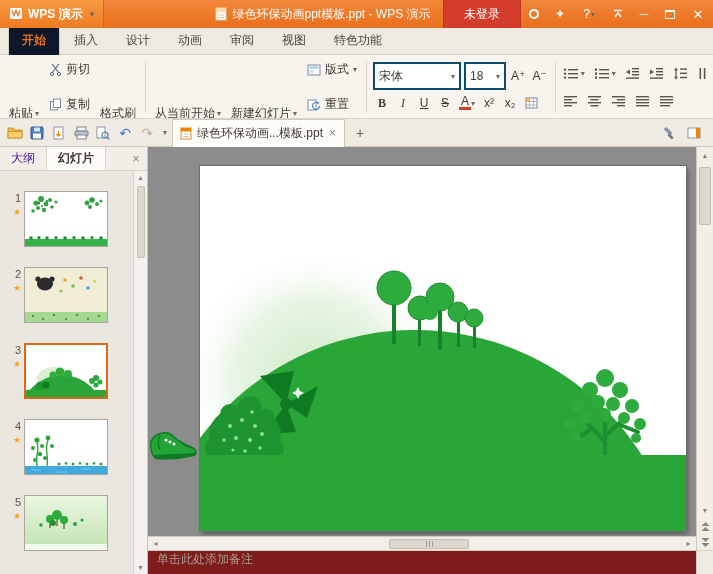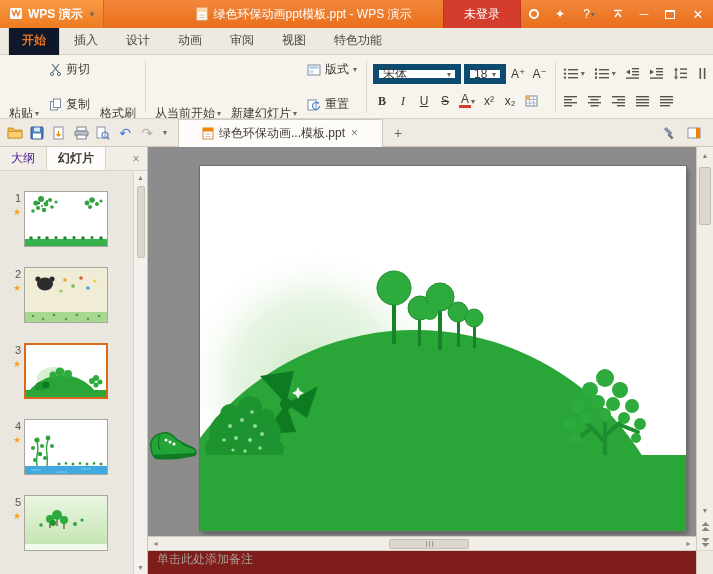--- a/index.html
+++ b/index.html
@@ -8,21 +8,21 @@
     font-family: "Liberation Sans", "DejaVu Sans", sans-serif;
     font-size: 12px; color:#3f3b33; user-select:none; overflow:hidden;
     background:#f4f1ea;
   }
   .window { width:713px; height:574px; position:relative; overflow:hidden; background:#f4f1ea; }
 
   
   .titlebar { height:28px; background:linear-gradient(#f2873b,#e96f1b); display:flex; align-items:stretch; color:#fff; position:relative; }
   .app-btn { display:flex; align-items:center; gap:5px; padding:0 9px; background:linear-gradient(#f89a43,#ee7b22); border-right:1px solid #d96812; font-weight:bold; cursor:default; }
   .app-btn .dd { font-size:9px; margin-left:2px; }
-  .tb-title { position:absolute; left:144px; width:320px; top:0; height:28px; display:flex; align-items:center; justify-content:center; gap:5px; pointer-events:none; }
+  .tb-title { position:absolute; left:163px; width:320px; top:0; height:28px; display:flex; align-items:center; justify-content:center; gap:5px; pointer-events:none; }
   .tb-title span { font-size:12px; color:#fff; white-space:nowrap; }
   .tb-right { margin-left:auto; display:flex; align-items:stretch; }
   .login-btn { background:#d43c2b; width:78px; display:flex; align-items:center; justify-content:center; font-size:12px; cursor:pointer; border-left:1px solid #c33425; border-right:1px solid #c33425; }
   .tb-ico { width:26px; display:flex; align-items:center; justify-content:center; font-size:12px; cursor:pointer; }
   .tb-ico .ring { width:10px; height:10px; border:2px solid #fff; border-radius:50%; display:block; }
   .tb-ico.help { width:32px; gap:1px; }
   .tb-ico.help .dd { font-size:8px; }
   .maxbox { width:10px; height:9px; border:1px solid #fff; border-top:2px solid #fff; display:block; }
   .tb-ico.closebtn { width:30px; font-size:13px; }
 
@@ -34,41 +34,41 @@
   
   .ribbon { height:64px; background:#f7f4ee; border-bottom:1px solid #d9d3c7; display:flex; align-items:stretch; padding:3px 2px 2px 4px; overflow:hidden; }
   .rsep { width:1px; background:#ddd7cb; margin:3px 4px; }
   .rbn-big { display:flex; flex-direction:column; align-items:center; justify-content:space-between; padding:3px 5px 2px; cursor:pointer; border-radius:2px;gap:44px; }
   .rbn-big .lbl { display:flex; align-items:center; gap:2px; white-space:nowrap; }
   .rbn-col { display:flex; flex-direction:column; justify-content:space-between; padding:1px 0; }
   .rbn-small { display:flex; align-items:center; gap:4px; padding:2px 5px; cursor:pointer; white-space:nowrap; border-radius:2px; }
   .dd { font-size:8px; color:#6b675e; }
   .fontgrp { display:flex; flex-direction:column; justify-content:space-around; padding:2px 2px; }
   .frow { display:flex; align-items:center; gap:3px; }
-  .combo { background:#fff; border:6px solid #0c4a6e; height:20px; display:flex; align-items:center; justify-content:space-between; padding:4px 4px; cursor:pointer; }
+  .combo { background:#fff; border:2px solid #0c4a6e; height:20px; display:flex; align-items:center; justify-content:space-between; padding:12px 4px; cursor:pointer; }
   .combo.name { width:88px; }
   .combo.size { width:42px; }
   .fbtn { min-width:18px; height:18px; display:flex; align-items:center; justify-content:center; cursor:pointer; border-radius:2px; padding:0 2px; font-size:12px; color:#3f3b33; }
   .fbtn.b { font-weight:bold; font-family:"Liberation Serif", serif; }
   .fbtn.i { font-style:italic; font-family:"Liberation Serif", serif; }
   .fbtn.u { text-decoration:underline; }
   .fbtn.s { text-decoration:line-through; }
   .fcolor { display:flex; flex-direction:column; align-items:center; line-height:10px; }
   .fcolor .bar { width:12px; height:3px; background:#d43c2b; display:block; margin-top:1px; }
   .parag { display:flex; flex-direction:column; justify-content:space-around; padding:2px 0; }
   .pbtn { display:flex; align-items:center; gap:2px; padding:2px 3px; cursor:pointer; border-radius:2px; }
   .pic { fill:#5a554b; stroke:none; display:block; }
 
   
   .quickrow { height:28px; background:#efebe3; border-bottom:1px solid #cfc9be; display:flex; align-items:center; padding:0 4px; }
   .qbtn { width:22px; height:22px; display:flex; align-items:center; justify-content:center; cursor:pointer; border-radius:2px; }
   .qbtn.undo { color:#3a7bd5; font-size:14px; }
   .qbtn.redo { color:#b3aea4; font-size:14px; }
   .qdd { width:14px; text-align:center; cursor:pointer; }
-  .doctab { margin-left:6px; height:28px; background:#fdfcf9; border:1px solid #cfc9be; border-bottom:none; display:flex; align-items:center; gap:5px; padding:0 23px; cursor:pointer; }
+  .doctab { margin-left:0; height:28px; background:#fdfcf9; border:1px solid #cfc9be; border-bottom:none; display:flex; align-items:center; gap:5px; padding:0 7px; cursor:pointer; }
   .doctab .txt { color:#3f3b33; white-space:nowrap; }
   .doctab .x { color:#8a857b; font-size:12px; padding:0 1px; cursor:pointer; }
   .newtab { width:22px; height:22px; display:flex; align-items:center; justify-content:center; font-size:14px; color:#6b675e; cursor:pointer; margin-left:4px; }
   .qright { margin-left:auto; display:flex; align-items:center; gap:4px; padding-right:4px; }
 
   
   .bodyrow { display:flex; height:427px; align-items:stretch; }
 
   
   .sidebar { width:148px; background:#eae7e1; border-right:1px solid #c9c4ba; display:flex; flex-direction:column; }

